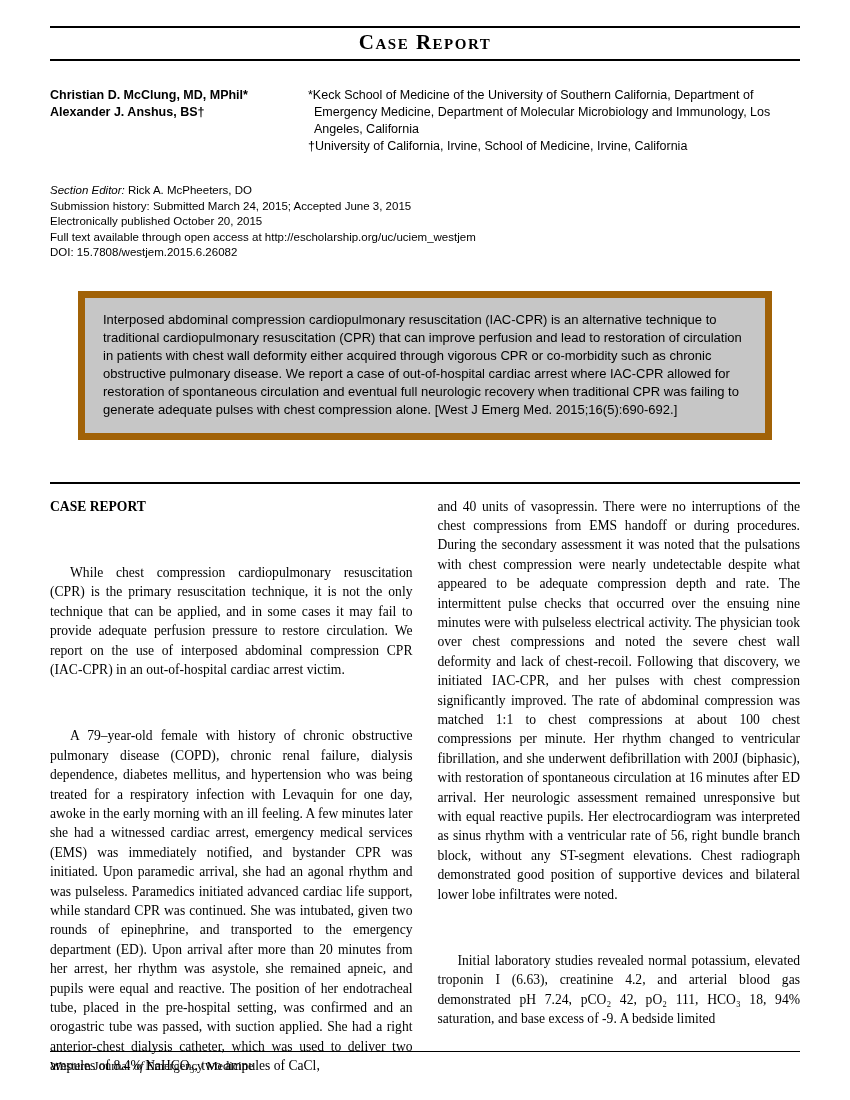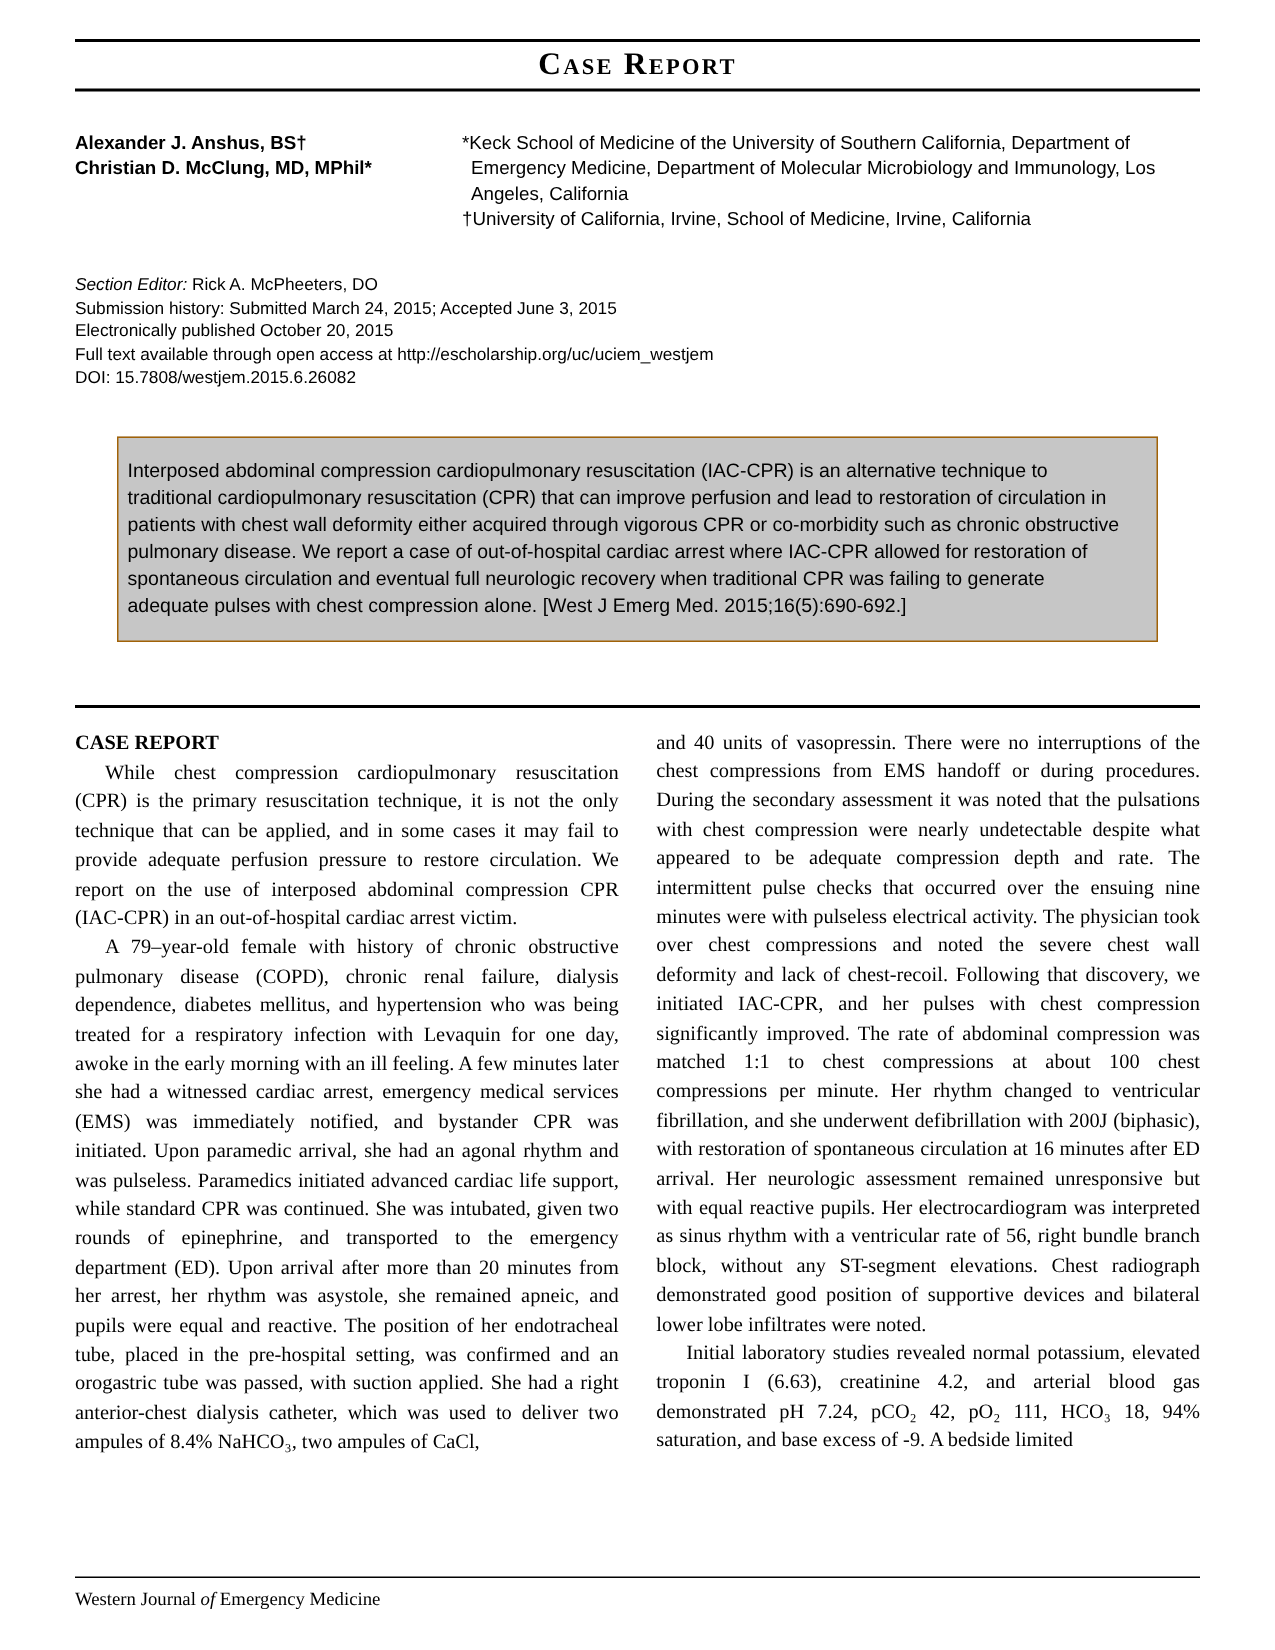--- a/index.html
+++ b/index.html
@@ -52,41 +52,41 @@
     margin-top: 28px;
     font-family: "Liberation Sans", "DejaVu Sans", sans-serif;
     font-size: 11.5px;
     line-height: 15.5px;
   }
   .italic { font-style: italic; }
 
   .abstract-box {
     margin: 30px 28px 0 28px;
     background: #c6c6c6;
-    border: 1px solid #a16207;
-    padding: 13px 18px 14px 6px;
+    border: 7px solid #a16207;
+    padding: 13px 18px 14px 18px;
     font-family: "Liberation Sans", "DejaVu Sans", sans-serif;
     font-size: 13px;
     line-height: 18px;
     text-align: left;
   }
 
   .body-divider { margin-top: 42px; }
 
   .columns {
     display: flex;
     gap: 25px;
     margin-top: 13px;
     font-size: 13.6px;
     line-height: 19.4px;
     text-align: justify;
   }
   .col { flex: 1; min-width: 0; }
   .body-heading { font-weight: bold; font-size: 13.6px; margin-bottom: 1px; }
-  .columns p.indent { text-indent: 20px; }
+  .columns p.indent { text-indent: 20px; margin-top: 47px; }
 
   .page-footer {
     position: absolute;
     left: 50px;
     right: 50px;
     bottom: 26px;
     font-size: 12.5px;
   }
   .footer-rule { margin-bottom: 7px; }
   .footer-row { display: flex; align-items: flex-end; }
@@ -102,22 +102,22 @@
 
   <header>
     <hr class="rule-heavy">
     <div class="masthead-label">Case Report</div>
     <hr class="rule-heavy">
   </header>
 
 
   <section class="byline">
     <div class="authors">
+      <div>Christian D. McClung, MD, MPhil*</div>
       <div>Alexander J. Anshus, BS†</div>
-      <div>Christian D. McClung, MD, MPhil*</div>
     </div>
     <div class="affiliations">
       <p class="affil">*Keck School of Medicine of the University of Southern California, Department of Emergency Medicine, Department of Molecular Microbiology and Immunology, Los Angeles, California</p>
       <p class="affil">†University of California, Irvine, School of Medicine, Irvine, California</p>
     </div>
   </section>
 
   <section class="meta">
     <div><span class="italic">Section Editor:</span><span> Rick A. McPheeters, DO</span></div>
     <div>Submission history: Submitted March 24, 2015; Accepted June 3, 2015</div>

